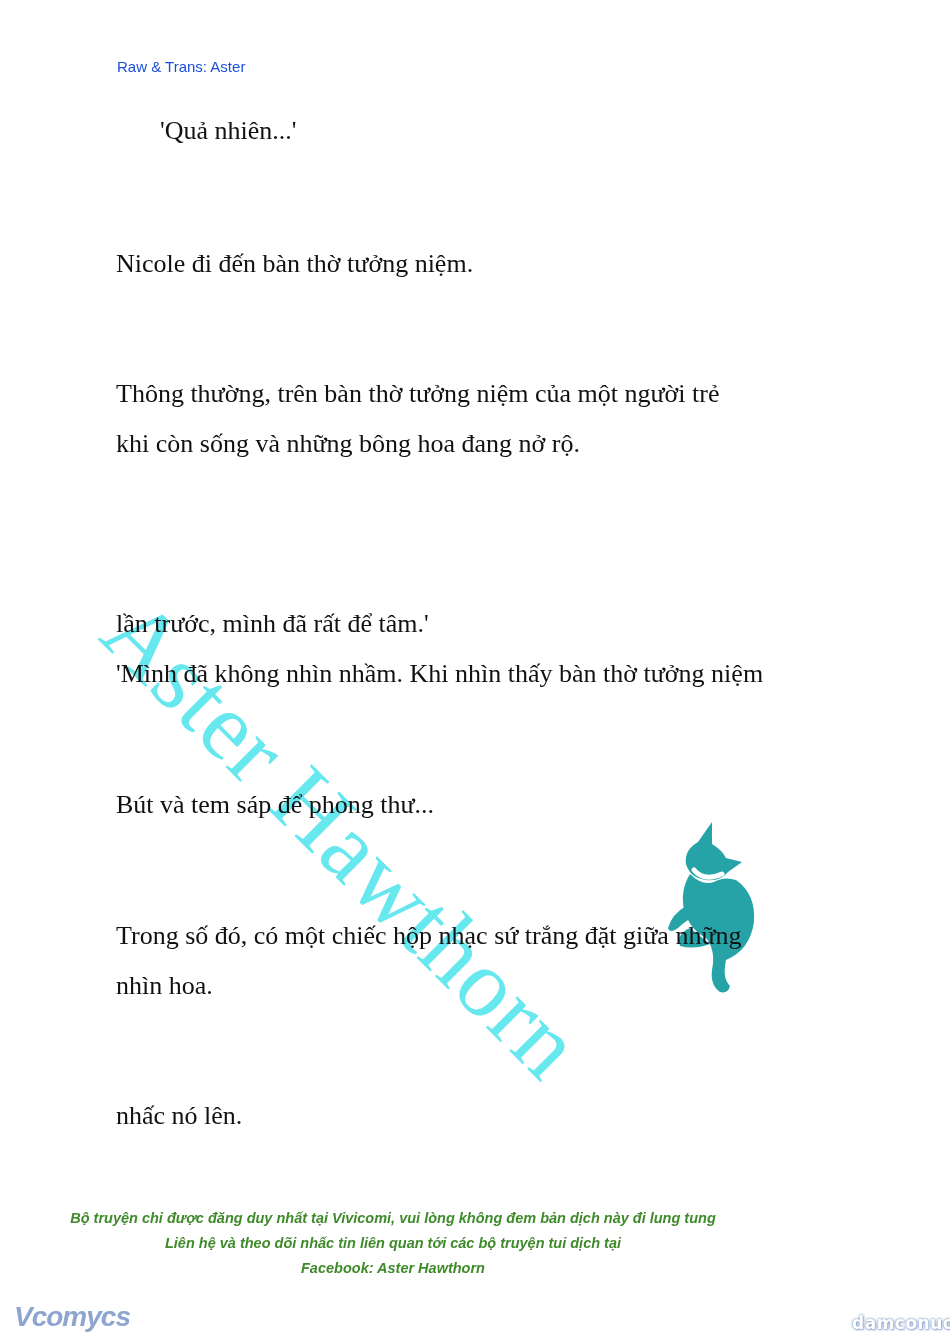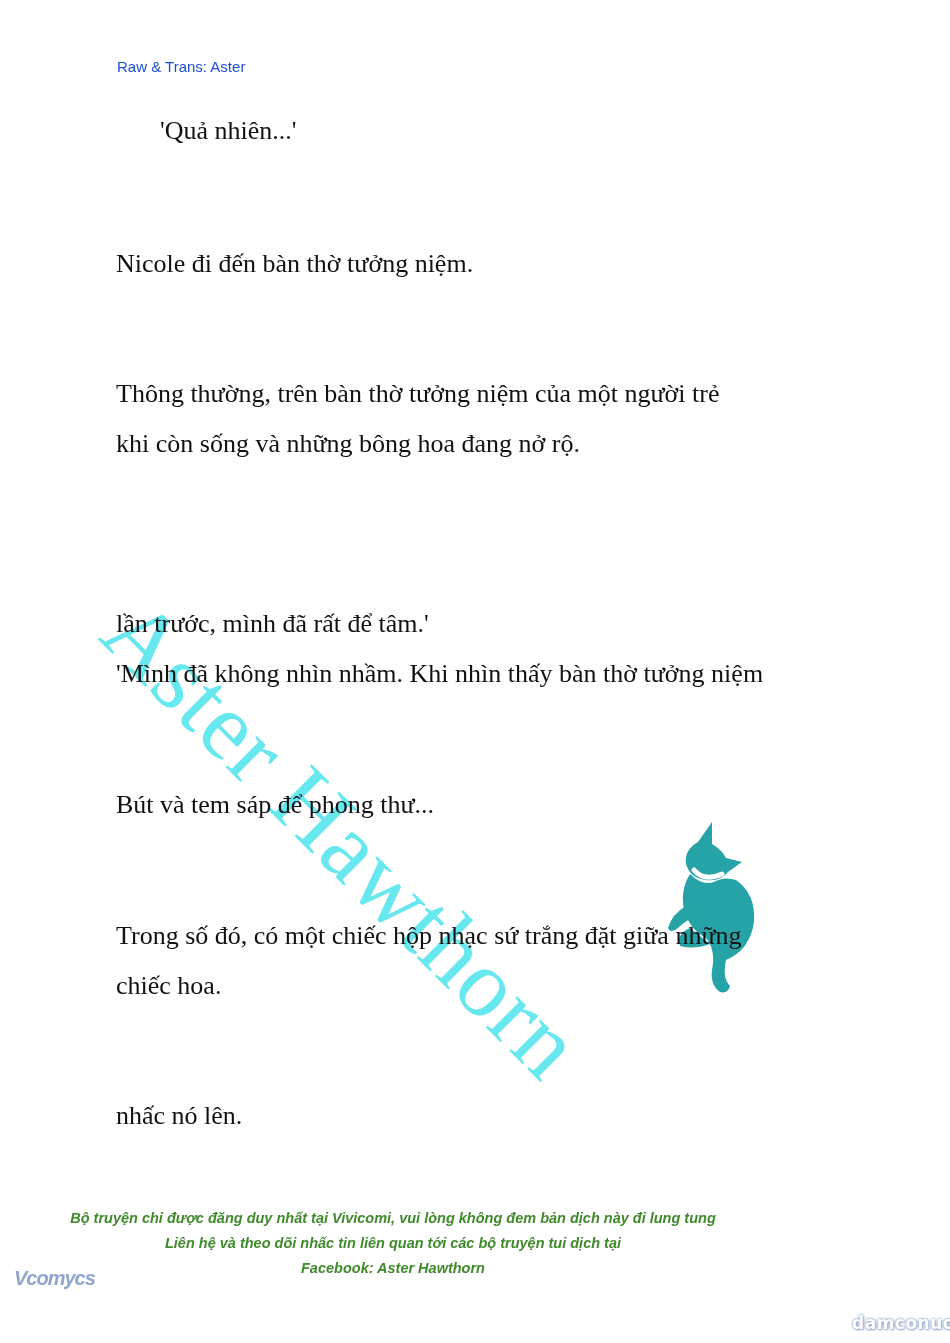--- a/index.html
+++ b/index.html
@@ -64,28 +64,28 @@
       font-style: italic;
       font-weight: bold;
       font-size: 14.5px;
       color: #3f8a2a;
       line-height: 25px;
     }
     .notice .nline { display: block; }
     .logo-left {
       position: absolute;
       left: 14px;
-      top: 1261px;
+      top: 1300px;
       height: 34px;
       display: flex;
       align-items: center;
       font-family: "Liberation Sans", sans-serif;
       font-style: italic;
       font-weight: bold;
-      font-size: 20px;
+      font-size: 28px;
       color: #8ea6cf;
       letter-spacing: -1px;
     }
     .logo-right {
       position: absolute;
       left: 812px;
       top: 1313px;
       font-family: "DejaVu Sans", sans-serif;
       font-size: 17px;
       font-weight: bold;
@@ -134,21 +134,21 @@
   <span class="line">lần trước, mình đã rất để tâm.'</span>
   <span class="line">'Mình đã không nhìn nhầm. Khi nhìn thấy bàn thờ tưởng niệm</span>
 </div>
 
 <div class="para" style="top:780px;">
   <span class="line">Bút và tem sáp để phong thư...</span>
 </div>
 
 <div class="para" style="top:911px;">
   <span class="line">Trong số đó, có một chiếc hộp nhạc sứ trắng đặt giữa những</span>
-  <span class="line">chiếc hoa.</span>
+  <span class="line">nhìn hoa.</span>
 </div>
 
 <div class="para" style="top:1091px;">
   <span class="line">nhấc nó lên.</span>
 </div>
 
 <div class="notice" style="top:1206px;">
   <span class="nline">Bộ truyện chỉ được đăng duy nhất tại Vivicomi, vui lòng không đem bản dịch này đi lung tung</span>
   <span class="nline">Liên hệ và theo dõi nhấc tin liên quan tới các bộ truyện tui dịch tại</span>
   <span class="nline">Facebook: Aster Hawthorn</span>

